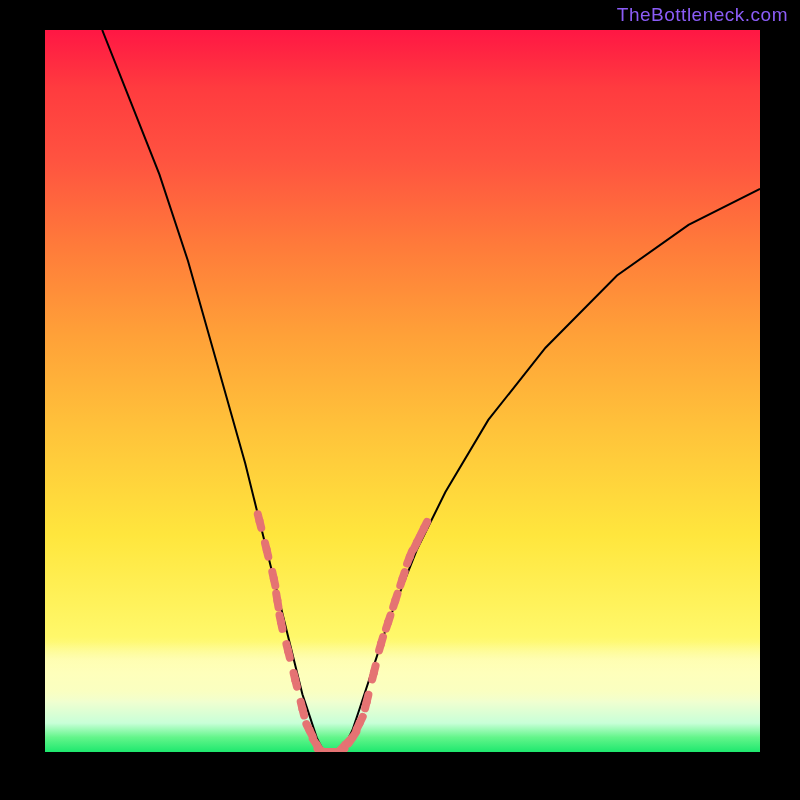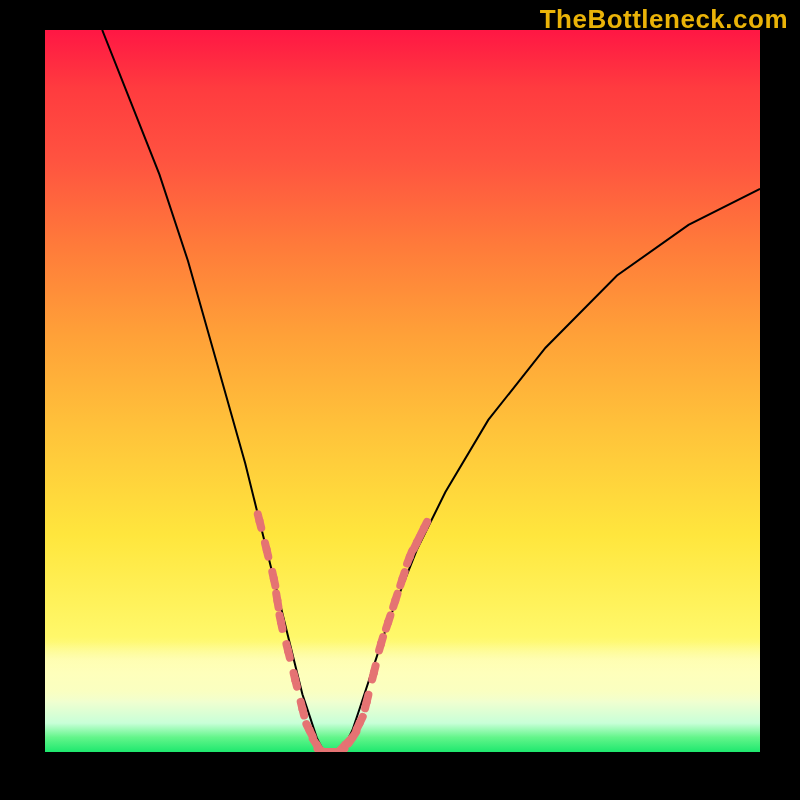--- a/index.html
+++ b/index.html
@@ -13,23 +13,23 @@
   }
   .wrap {
     position: relative;
     width: 800px;
     height: 800px;
   }
   .watermark {
     position: absolute;
     top: 4px;
     right: 12px;
-    color: #eab308;
-    font-size: 26px;
-    font-weight: 700;
+    color: #8b5cf6;
+    font-size: 19px;
+    font-weight: 400;
     letter-spacing: 0.5px;
     z-index: 5;
     user-select: none;
   }
   .plot-bg {
     position: absolute;
     left: 45px;
     top: 30px;
     width: 715px;
     height: 722px;

